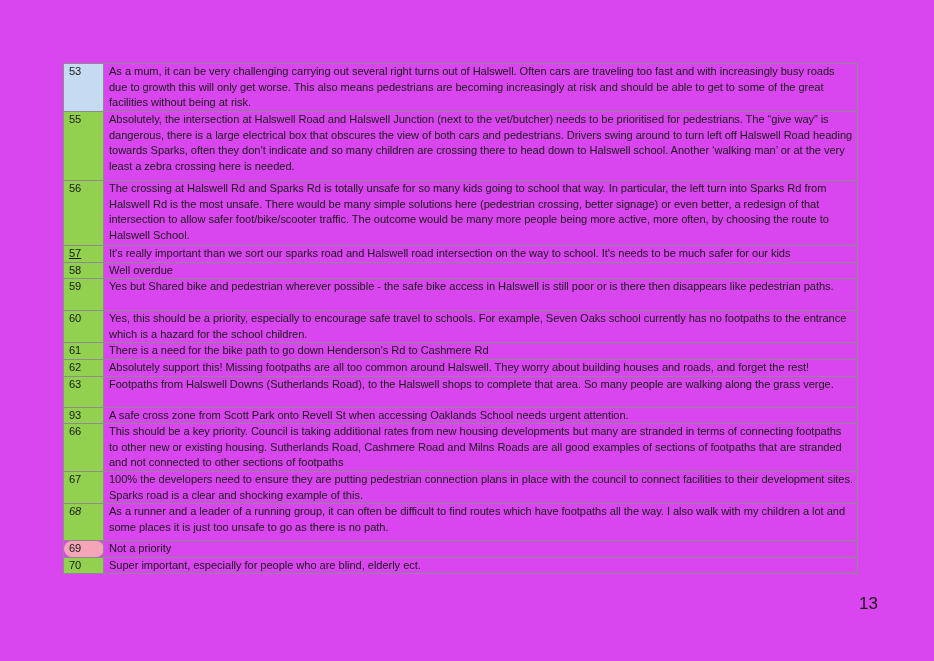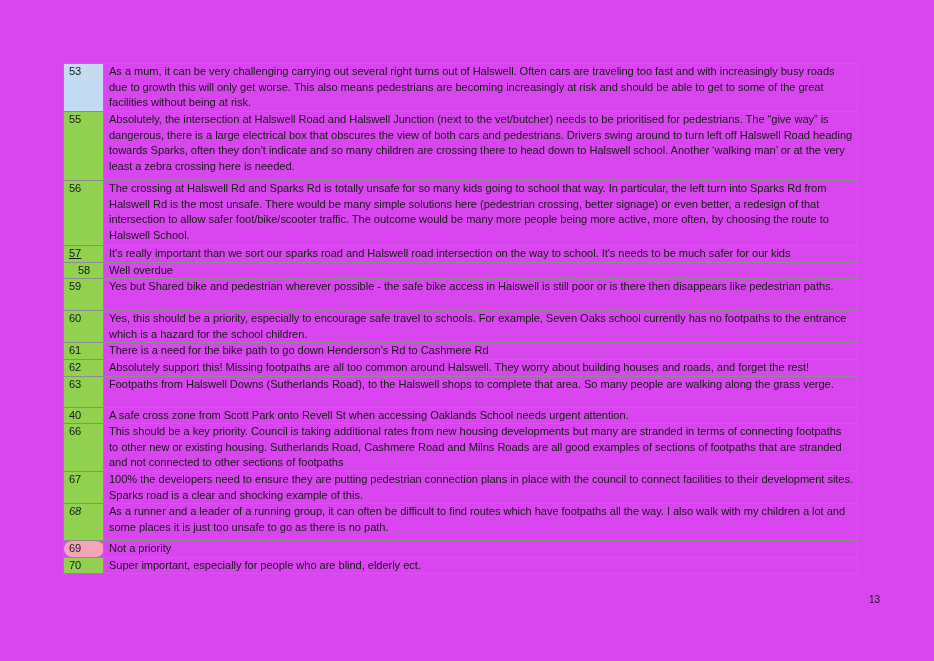--- a/index.html
+++ b/index.html
@@ -43,23 +43,22 @@
       padding-left: 5px;
     }
     .feedback-table td.txt {
       padding-left: 5px;
       padding-right: 4px;
     }
     .page-number {
       position: absolute;
       left: 859px;
       top: 594px;
-      font-size: 10px;
+      font-size: 17px;
       color: #1a1a1a;
-      margin-left: 10px;
     }
   </style>
 </head>
 <body>
 
 <div class="page">
   <table class="feedback-table">
     <tbody id="table-body">
       <tr style="height: 48px;">
           <td class="num" style="background: rgb(197, 219, 241);">53</td>
@@ -71,21 +70,21 @@
         </tr>
       <tr style="height: 65px;">
           <td class="num" style="background: rgb(146, 208, 80);">56</td>
           <td class="txt">The crossing at Halswell Rd and Sparks Rd is totally unsafe for so many kids going to school that way. In particular, the left turn into Sparks Rd from Halswell Rd is the most unsafe. There would be many simple solutions here (pedestrian crossing, better signage) or even better, a redesign of that intersection to allow safer foot/bike/scooter traffic. The outcome would be many more people being more active, more often, by choosing the route to Halswell School.</td>
         </tr>
       <tr style="height: 16px;">
           <td class="num" style="background: rgb(146, 208, 80); text-decoration: underline;">57</td>
           <td class="txt">It's really important than we sort our sparks road and Halswell road intersection on the way to school. It's needs to be much safer for our kids</td>
         </tr>
       <tr style="height: 16px;">
-          <td class="num" style="background: rgb(146, 208, 80); text-align: center;">58</td>
+          <td class="num" style="background: rgb(146, 208, 80);">58</td>
           <td class="txt">Well overdue</td>
         </tr>
       <tr style="height: 32px;">
           <td class="num" style="background: rgb(146, 208, 80);">59</td>
           <td class="txt">Yes but Shared bike and pedestrian wherever possible - the safe bike access in Halswell is still poor or is there then disappears like pedestrian paths.</td>
         </tr>
       <tr style="height: 31px;">
           <td class="num" style="background: rgb(146, 208, 80);">60</td>
           <td class="txt">Yes, this should be a priority, especially to encourage safe travel to schools. For example, Seven Oaks school currently has no footpaths to the entrance which is a hazard for the school children.</td>
         </tr>
@@ -95,21 +94,21 @@
         </tr>
       <tr style="height: 16px;">
           <td class="num" style="background: rgb(146, 208, 80);">62</td>
           <td class="txt">Absolutely support this! Missing footpaths are all too common around Halswell. They worry about building houses and roads, and forget the rest!</td>
         </tr>
       <tr style="height: 31px;">
           <td class="num" style="background: rgb(146, 208, 80);">63</td>
           <td class="txt">Footpaths from Halswell Downs (Sutherlands Road), to the Halswell shops to complete that area. So many people are walking along the grass verge.</td>
         </tr>
       <tr style="height: 16px;">
-          <td class="num" style="background: rgb(146, 208, 80);">40</td>
+          <td class="num" style="background: rgb(146, 208, 80);">93</td>
           <td class="txt">A safe cross zone from Scott Park onto Revell St when accessing Oaklands School needs urgent attention.</td>
         </tr>
       <tr style="height: 47px; padding-left: 36px;">
           <td class="num" style="background: rgb(146, 208, 80);">66</td>
           <td class="txt">This should be a key priority. Council is taking additional rates from new housing developments but many are stranded in terms of connecting footpaths to other new or existing housing. Sutherlands Road, Cashmere Road and Milns Roads are all good examples of sections of footpaths that are stranded and not connected to other sections of footpaths</td>
         </tr>
       <tr style="height: 32px; border-radius: 10px;">
           <td class="num" style="background: rgb(146, 208, 80);">67</td>
           <td class="txt">100% the developers need to ensure they are putting pedestrian connection plans in place with the council to connect facilities to their development sites. Sparks road is a clear and shocking example of this.</td>
         </tr>

